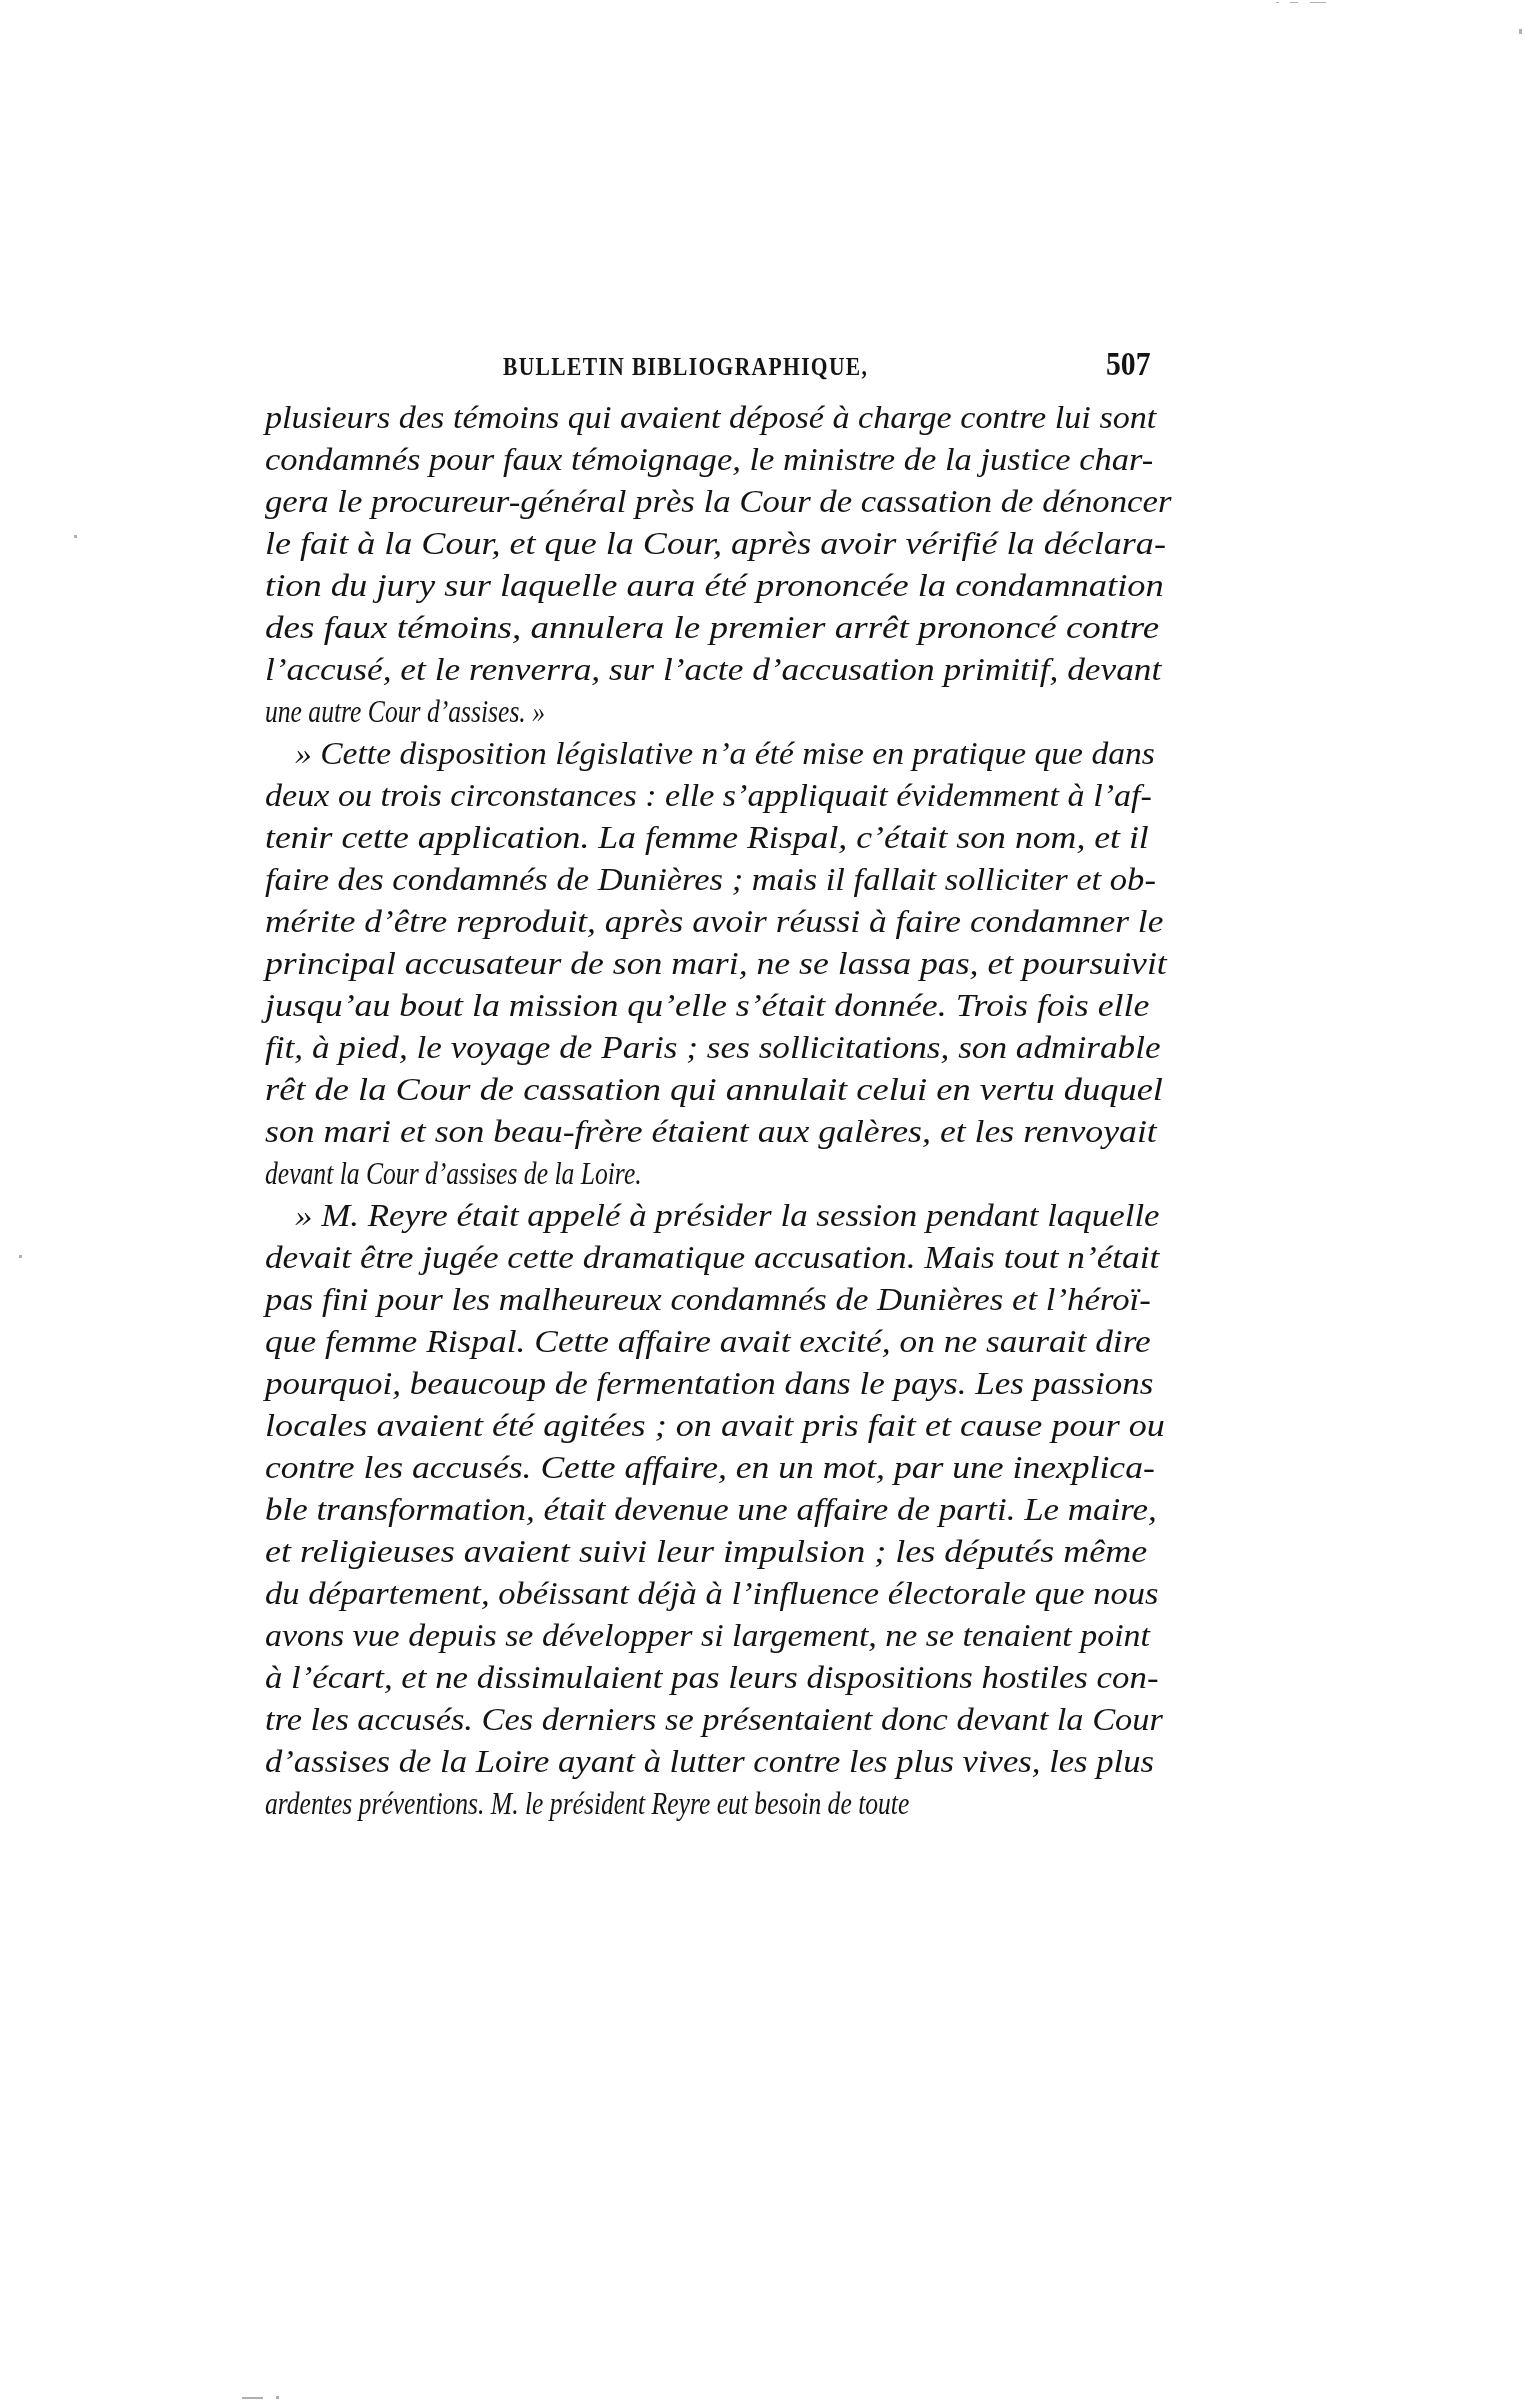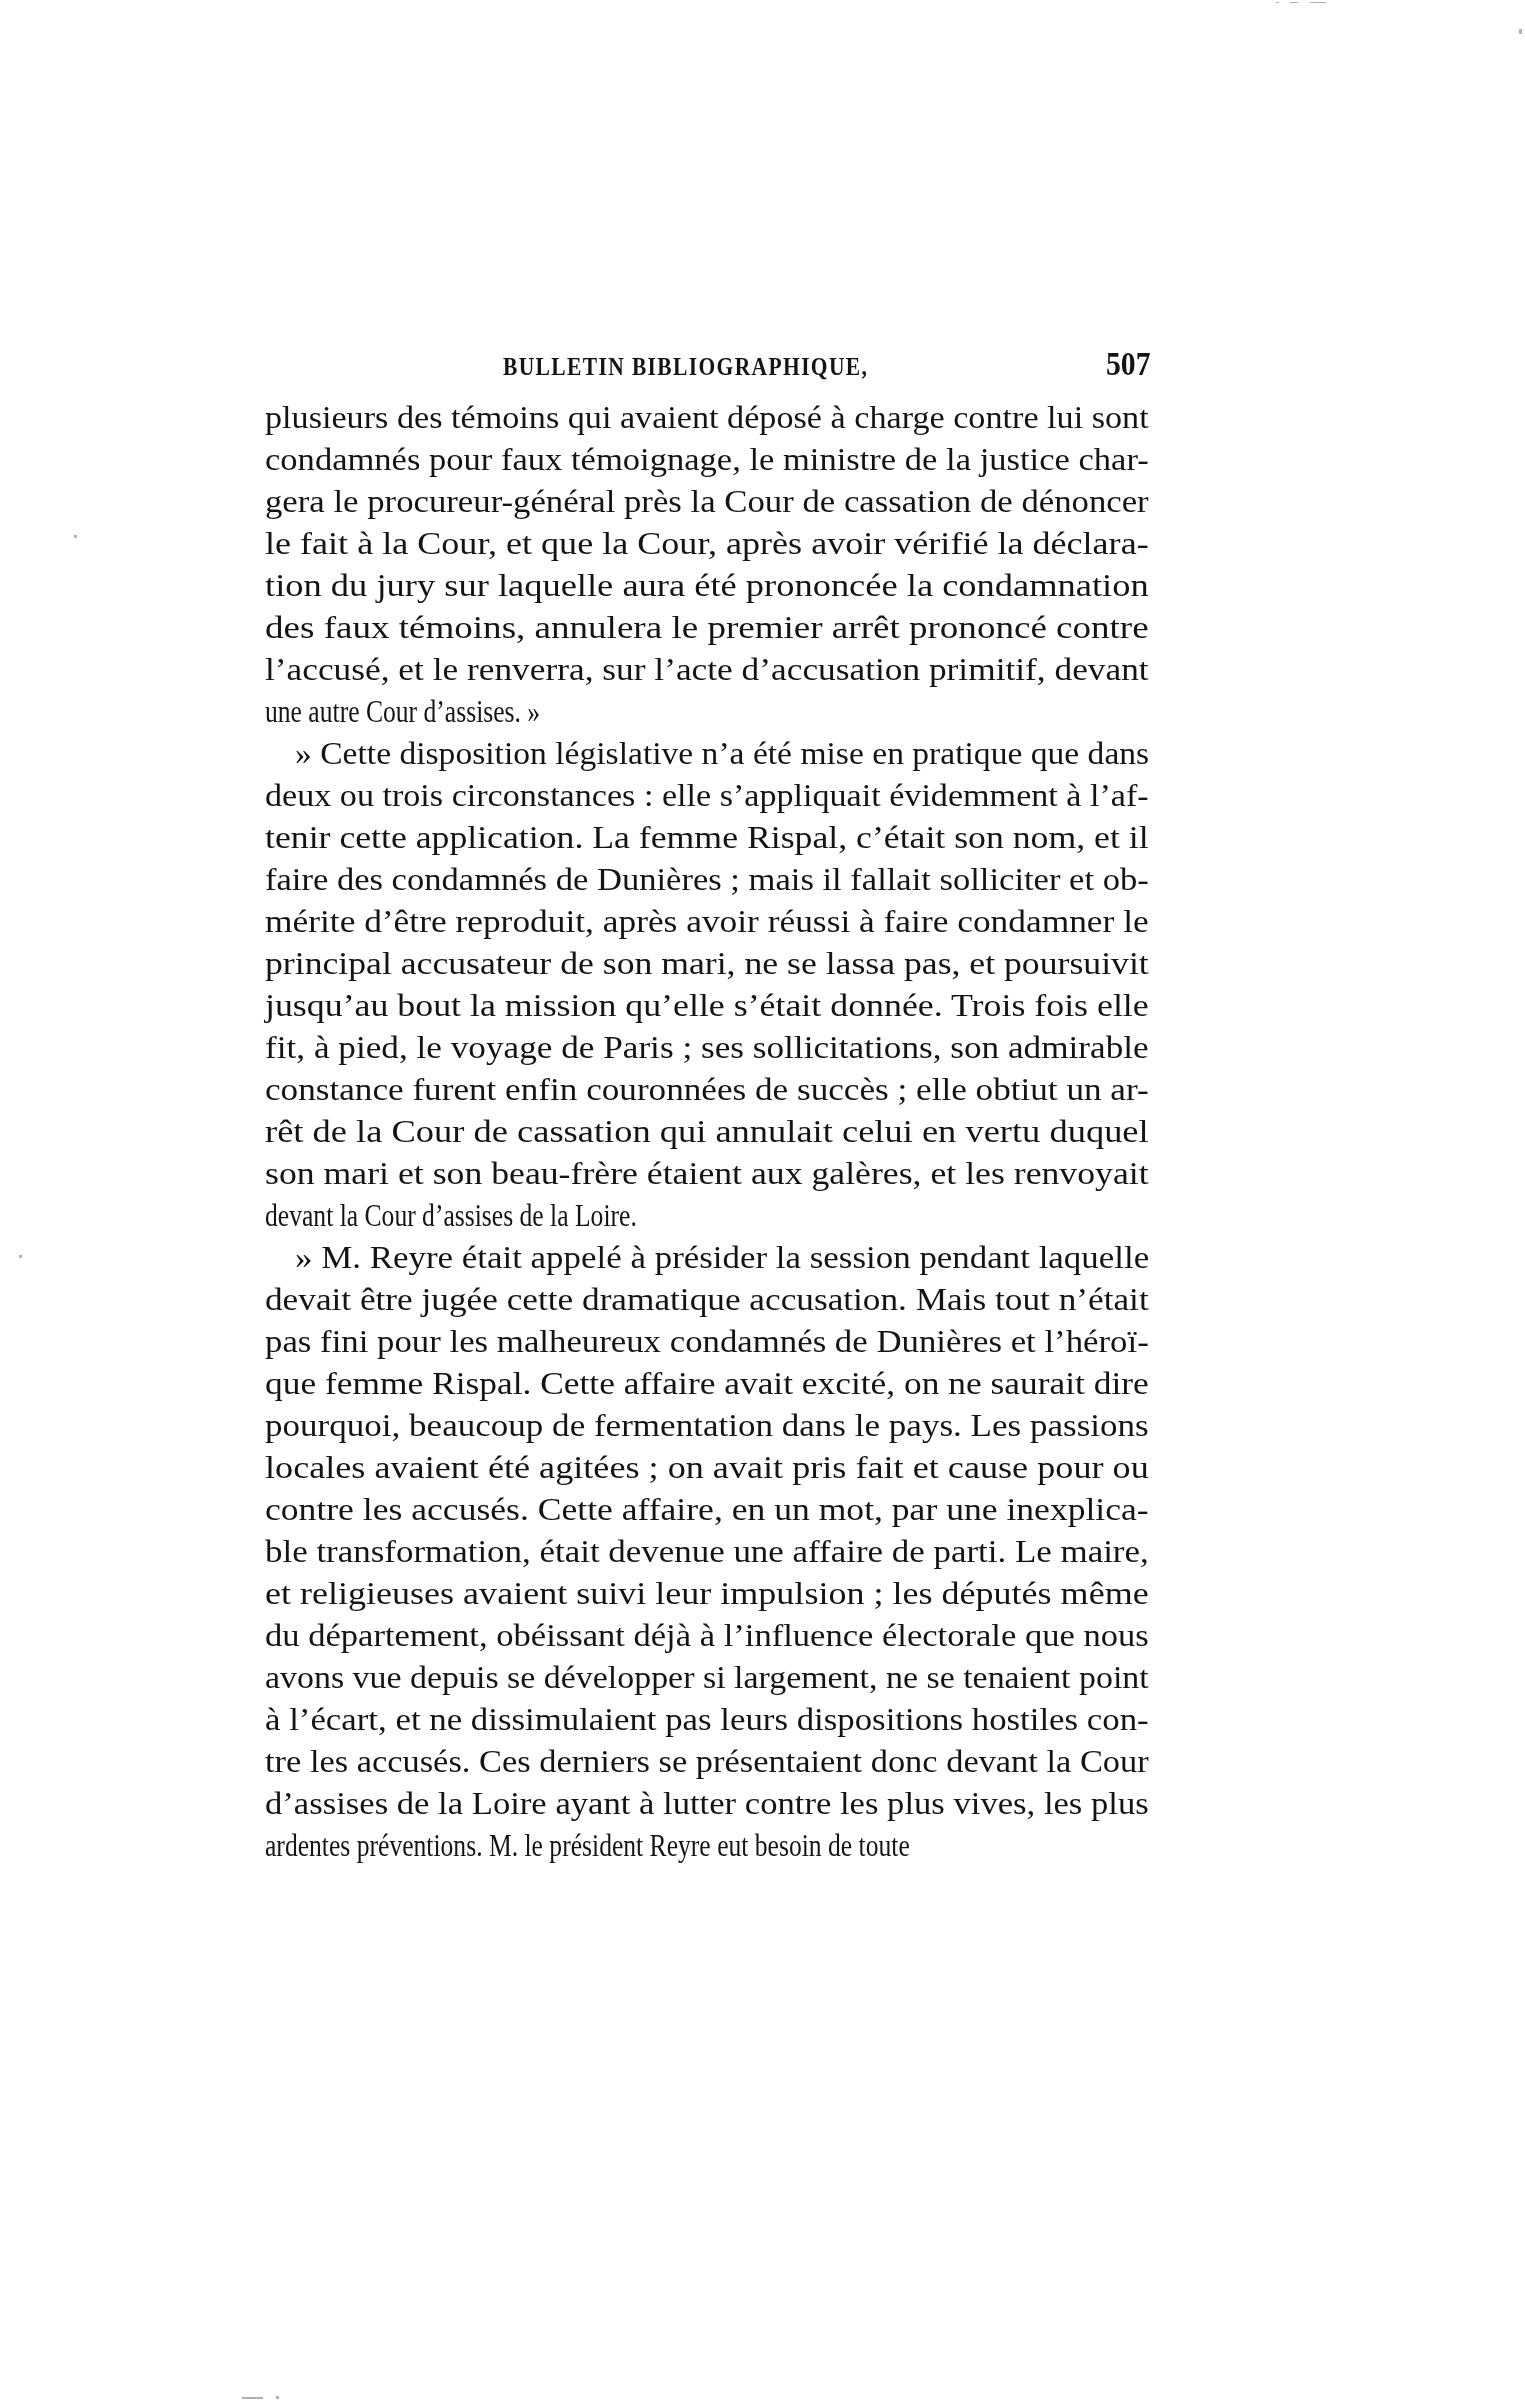--- a/index.html
+++ b/index.html
@@ -54,20 +54,21 @@
     left: 265px;
     top: 396px;
     width: 885px;
   }
   .line {
     height: 42px;
     line-height: 42px;
     font-size: 32px;
     white-space: nowrap;
     position: relative;
+    font-style: italic;
   }
   .line span.t {
     display: inline-block;
     transform-origin: left center;
   }
   .line.indent span.t { margin-left: 30px; }
   .artifact {
     position: absolute;
     background: #6f6f6f;
     opacity: 0.55;
@@ -96,21 +97,20 @@
       </div>
       <div>
         <div class="line indent"><span class="t" style="transform: scaleX(1.0493);">» Cette disposition législative n’a été mise en pratique que dans</span></div>
         <div class="line"><span class="t" style="transform: scaleX(1.0659);">deux ou trois circonstances : elle s’appliquait évidemment à l’af-</span></div>
         <div class="line"><span class="t" style="transform: scaleX(1.1161);">tenir cette application. La femme Rispal, c’était son nom, et il</span></div>
         <div class="line"><span class="t" style="transform: scaleX(1.0798);">faire des condamnés de Dunières ; mais il fallait solliciter et ob-</span></div>
         <div class="line"><span class="t" style="transform: scaleX(1.1051);">mérite d’être reproduit, après avoir réussi à faire condamner le</span></div>
         <div class="line"><span class="t" style="transform: scaleX(1.1149);">principal accusateur de son mari, ne se lassa pas, et poursuivit</span></div>
         <div class="line"><span class="t" style="transform: scaleX(1.1197);">jusqu’au bout la mission qu’elle s’était donnée. Trois fois elle</span></div>
         <div class="line"><span class="t" style="transform: scaleX(1.1);">fit, à pied, le voyage de Paris ; ses sollicitations, son admirable</span></div>
-        <div class="line"><span class="t" style="transform: scaleX(1.0986);">constance furent enfin couronnées de succès ; elle obtiut un ar-</span></div>
         <div class="line"><span class="t" style="transform: scaleX(1.1391);">rêt de la Cour de cassation qui annulait celui en vertu duquel</span></div>
         <div class="line"><span class="t" style="transform: scaleX(1.1162);">son mari et son beau-frère étaient aux galères, et les renvoyait</span></div>
         <div class="line"><span class="t" style="transform: scaleX(0.8);">devant la Cour d’assises de la Loire.</span></div>
       </div>
       <div>
         <div class="line indent"><span class="t" style="transform: scaleX(1.0911);">» M. Reyre était appelé à présider la session pendant laquelle</span></div>
         <div class="line"><span class="t" style="transform: scaleX(1.1014);">devait être jugée cette dramatique accusation. Mais tout n’était</span></div>
         <div class="line"><span class="t" style="transform: scaleX(1.0869);">pas fini pour les malheureux condamnés de Dunières et l’héroï-</span></div>
         <div class="line"><span class="t" style="transform: scaleX(1.1059);">que femme Rispal. Cette affaire avait excité, on ne saurait dire</span></div>
         <div class="line"><span class="t" style="transform: scaleX(1.0952);">pourquoi, beaucoup de fermentation dans le pays. Les passions</span></div>

